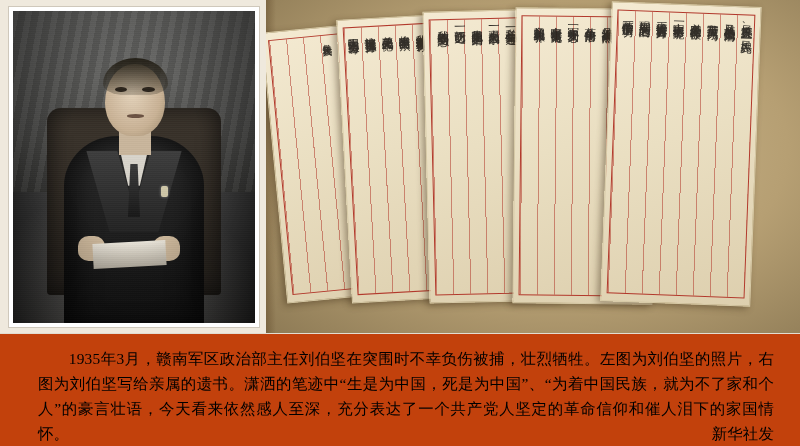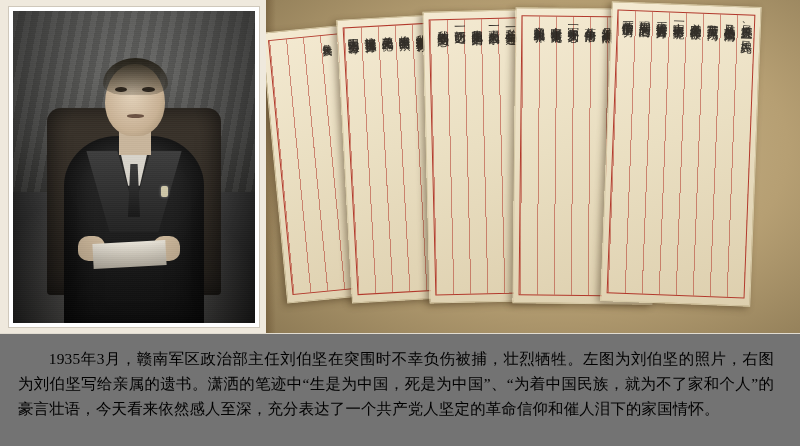--- a/index.html
+++ b/index.html
@@ -270,23 +270,23 @@
     background: linear-gradient(90deg, rgba(80,55,25,0.35), rgba(80,55,25,0));
   }
 
   
   .caption {
     position: absolute;
     left: 0;
     top: 334px;
     width: 800px;
     height: 112px;
-    background: #737373;
+    background: #c2410c;
     box-sizing: border-box;
-    padding: 12px 26px 8px 18px;
+    padding: 12px 26px 8px 38px;
   }
   .caption p {
     margin: 0;
     font-family: "Liberation Serif", "DejaVu Serif", serif;
     font-size: 15.4px;
     line-height: 25px;
     color: #000000;
     text-align: justify;
     text-indent: 2em;
     letter-spacing: 0.2px;
@@ -398,16 +398,16 @@
           <span class="col">现看到同志之间的</span>
           <span class="col">革命的情谊深于一切</span>
         </div>
       </div>
     </div>
   </div>
 
   <div class="sep-top"></div>
 
   <div class="caption">
-    <p><span>1935年3月，赣南军区政治部主任刘伯坚在突围时不幸负伤被捕，壮烈牺牲。左图为刘伯坚的照片，右图为刘伯坚写给亲属的遗书。潇洒的笔迹中“生是为中国，死是为中国”、“为着中国民族，就为不了家和个人”的豪言壮语，今天看来依然感人至深，充分表达了一个共产党人坚定的革命信仰和催人泪下的家国情怀。</span></p>
+    <p><span>1935年3月，赣南军区政治部主任刘伯坚在突围时不幸负伤被捕，壮烈牺牲。左图为刘伯坚的照片，右图为刘伯坚写给亲属的遗书。潇洒的笔迹中“生是为中国，死是为中国”、“为着中国民族，就为不了家和个人”的豪言壮语，今天看来依然感人至深，充分表达了一个共产党人坚定的革命信仰和催人泪下的家国情怀。</span><span class="credit">新华社发</span></p>
   </div>
 
 </div>
 
 </body></html>

